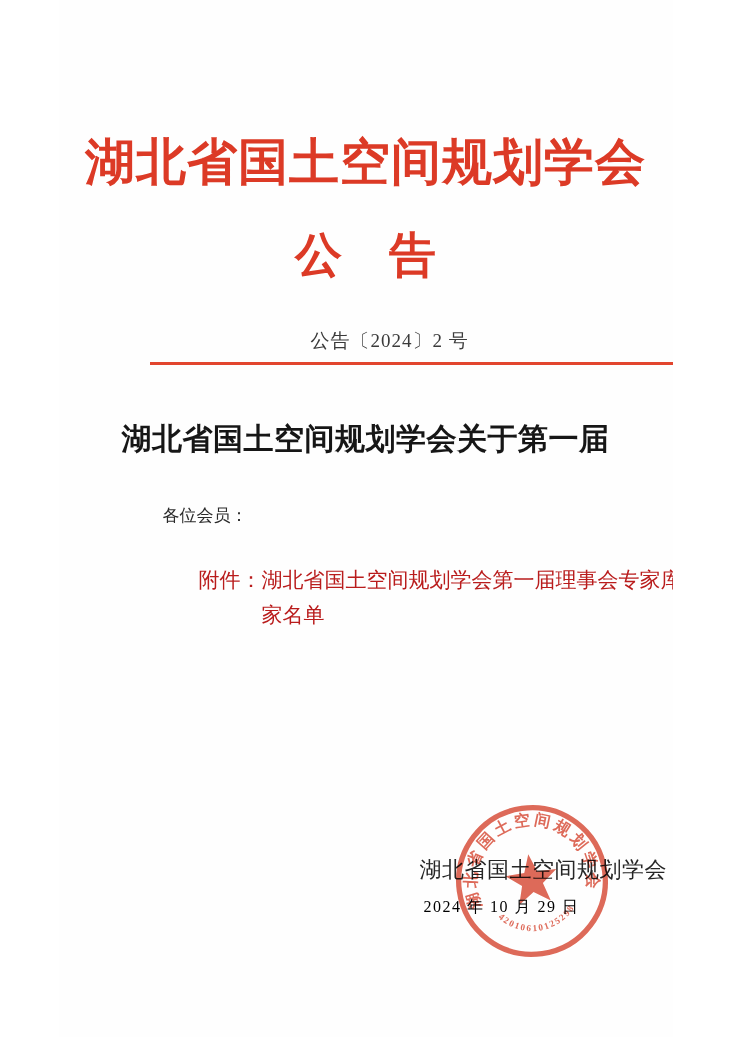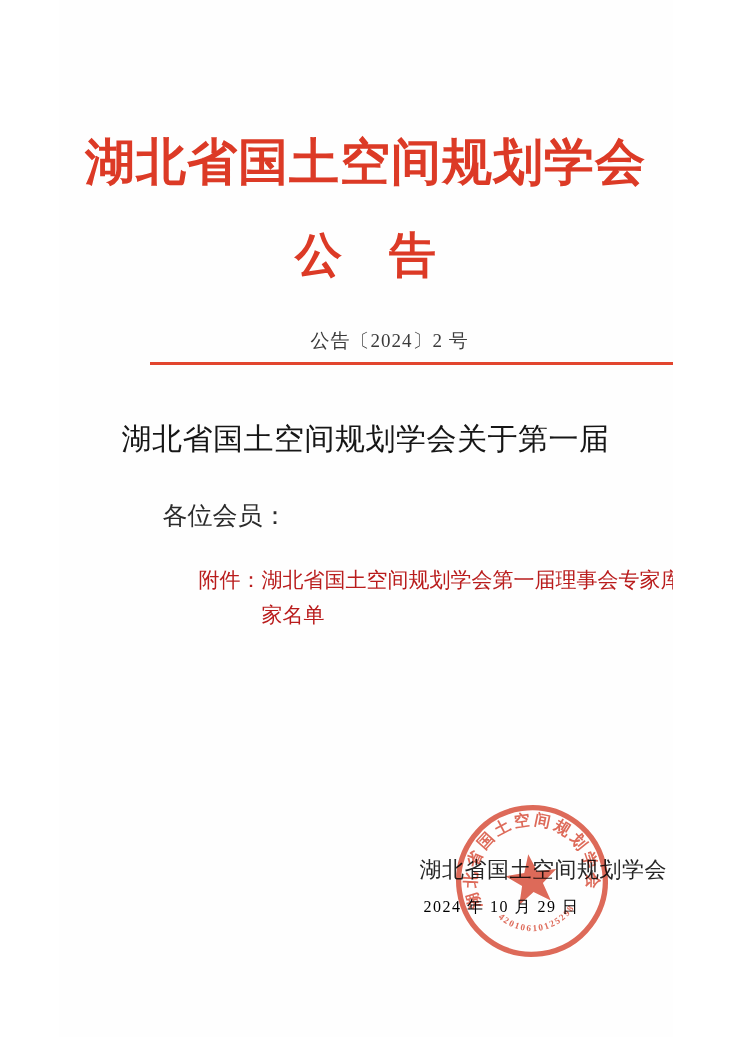--- a/index.html
+++ b/index.html
@@ -38,27 +38,27 @@
   }
   .header-rule {
     margin:8px 0 0 91px;
     width:539px; height:3px;
     background:#e2452e;
   }
   .main-title {
     margin-top:52px;
     text-align:center;
     font-size:30px; line-height:44px;
-    font-weight:normal;
+    font-weight:bold;
     color:#161616;
     letter-spacing:0.5px;
   }
   .salutation {
     margin:40px 0 0 104px;
-    font-size:25px; line-height:30px;
+    font-size:17px; line-height:30px;
   }
   .body-par {
     margin:12px 0 0 96px;
     width:550px;
     font-size:21px; line-height:33px;
     text-align:justify;
     text-indent:2em;
     color:#2e2e2e;
   }
   .attachment {

